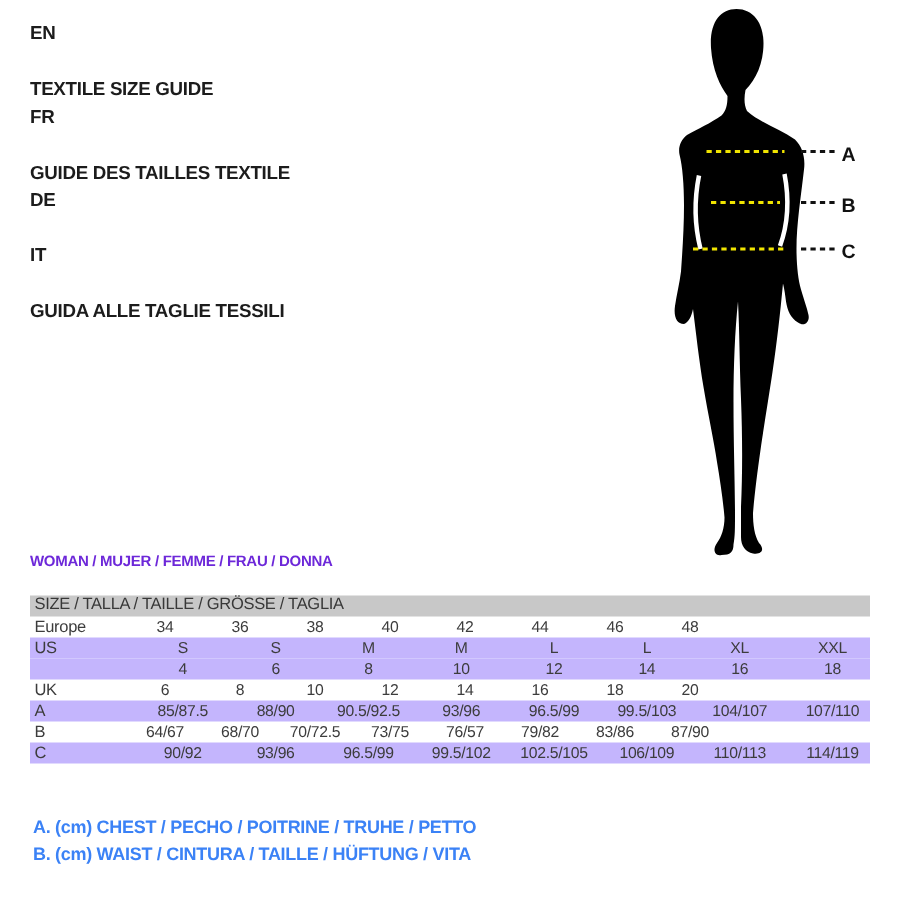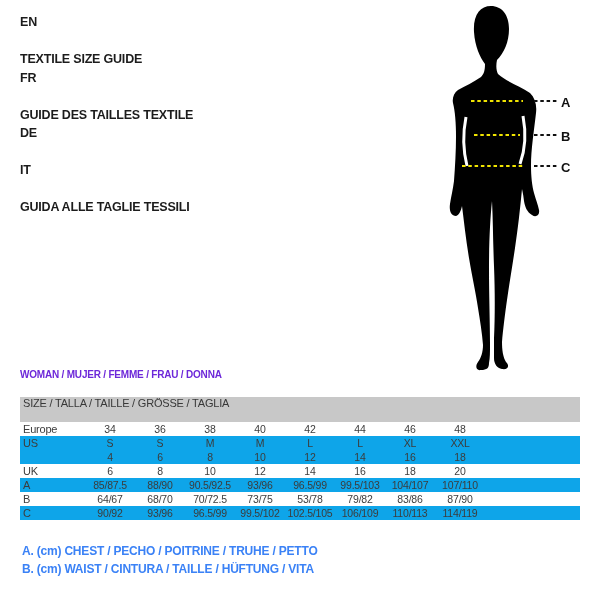--- a/index.html
+++ b/index.html
@@ -14,23 +14,23 @@
   
   .figure-wrap{position:absolute;left:0;top:0;width:600px;height:390px;}
   .measure-label{position:absolute;font-size:13px;font-weight:bold;color:#111;}
   .ml-a{left:561px;top:95px;}
   .ml-b{left:561px;top:129px;}
   .ml-c{left:561px;top:160px;}
   
   .section-title{position:absolute;left:20px;top:369px;font-size:10px;font-weight:bold;letter-spacing:-0.2px;color:#6d28d9;}
   
   .size-table{position:absolute;left:20px;top:397px;width:560px;font-size:10.5px;letter-spacing:-0.2px;color:#3c3c3c;}
-  .t-header{height:25px;line-height:13px;background:#c8c8c8;padding-left:3px;font-size:11px;color:#383838;}
+  .t-header{height:14px;line-height:13px;background:#c8c8c8;padding-left:3px;font-size:11px;color:#383838;}
   .t-row{display:flex;height:14px;line-height:15px;align-items:center;}
-  .t-row.shaded{background:#0ea5e9;}
+  .t-row.shaded{background:#c4b5fd;justify-content:space-between;}
   .t-lbl{width:65px;flex:0 0 65px;padding-left:3px;box-sizing:border-box;font-size:11px;}
   .t-cell{width:50px;flex:0 0 50px;text-align:center;}
   
   .measure-legend{position:absolute;left:22px;top:542px;}
   .legend-line{font-size:12px;font-weight:bold;line-height:18.4px;letter-spacing:-0.2px;color:#3b82f6;}
 </style>
 </head>
 <body>
 
 <div class="lang-block">
@@ -172,21 +172,21 @@
     <div class="t-cell">104/107</div>
     <div class="t-cell">107/110</div>
   </div>
 
   <div class="t-row">
     <div class="t-lbl">B</div>
     <div class="t-cell">64/67</div>
     <div class="t-cell">68/70</div>
     <div class="t-cell">70/72.5</div>
     <div class="t-cell">73/75</div>
-    <div class="t-cell">53/78</div>
+    <div class="t-cell">76/57</div>
     <div class="t-cell">79/82</div>
     <div class="t-cell">83/86</div>
     <div class="t-cell">87/90</div>
   </div>
 
   <div class="t-row shaded">
     <div class="t-lbl">C</div>
     <div class="t-cell">90/92</div>
     <div class="t-cell">93/96</div>
     <div class="t-cell">96.5/99</div>

